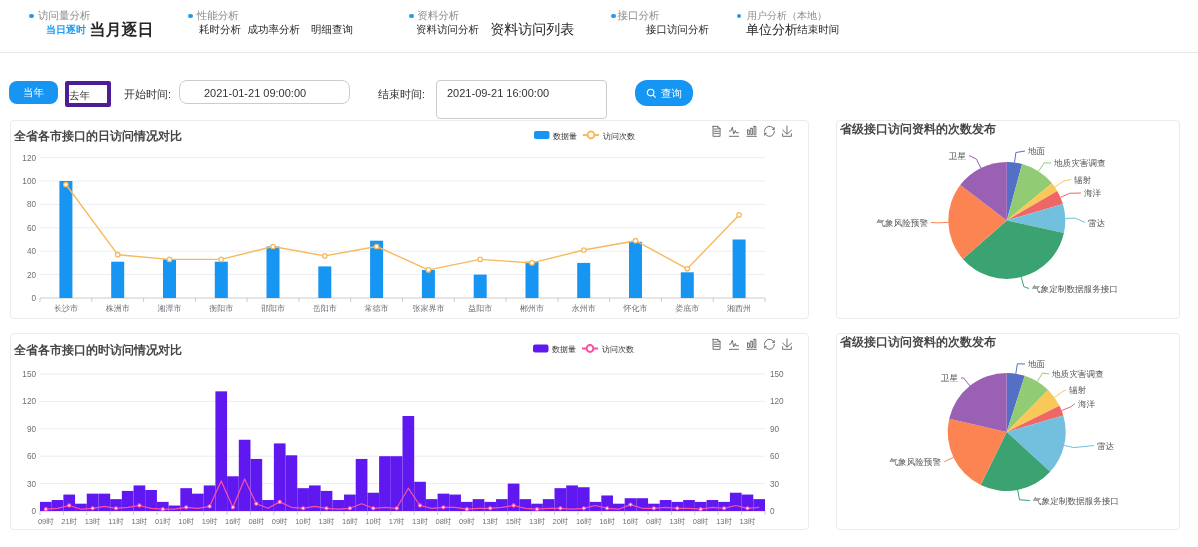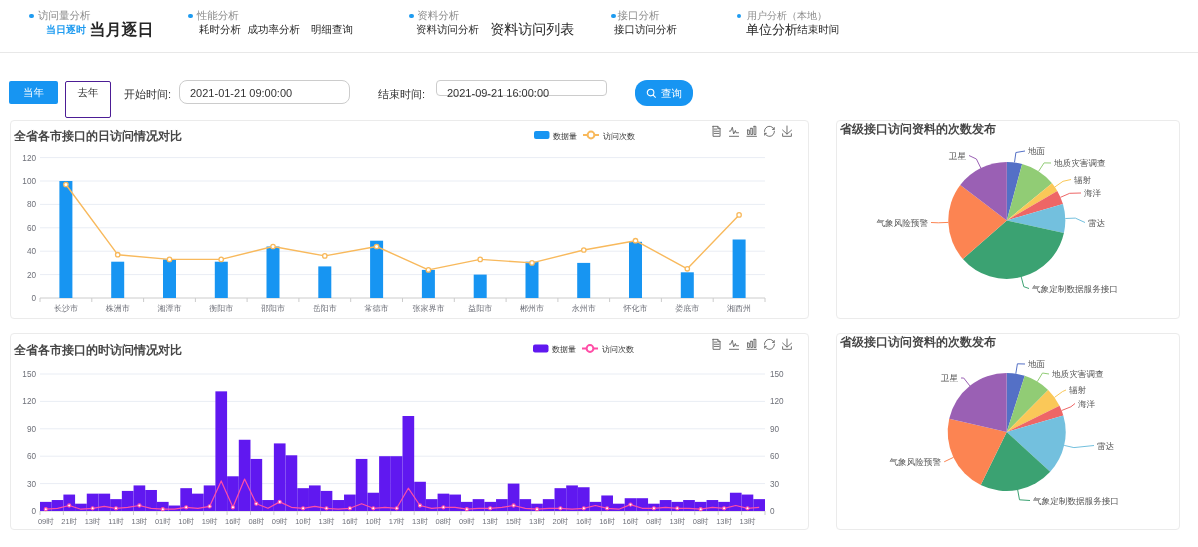--- a/index.html
+++ b/index.html
@@ -9,32 +9,32 @@
     <div style="position:absolute;left:196.7px;top:10px;font-size:10.5px;line-height:11px;color:#8a8a8a;font-weight:normal;white-space:nowrap">性能分析</div>
     <div style="position:absolute;left:199px;top:24px;font-size:10.5px;line-height:11px;color:#262626;font-weight:normal;white-space:nowrap">耗时分析</div>
     <div style="position:absolute;left:247.5px;top:24px;font-size:10.5px;line-height:11px;color:#262626;font-weight:normal;white-space:nowrap">成功率分析</div>
     <div style="position:absolute;left:311.1px;top:24px;font-size:10.5px;line-height:11px;color:#262626;font-weight:normal;white-space:nowrap">明细查询</div>
     <div style="position:absolute;left:409.0px;top:13.6px;width:4.8px;height:4.8px;border-radius:50%;background:#1e9bf0"></div>
     <div style="position:absolute;left:417.2px;top:10px;font-size:10.5px;line-height:11px;color:#8a8a8a;font-weight:normal;white-space:nowrap">资料分析</div>
     <div style="position:absolute;left:415.9px;top:24px;font-size:10.5px;line-height:11px;color:#262626;font-weight:normal;white-space:nowrap">资料访问分析</div>
     <div style="position:absolute;left:490.2px;top:24px;font-size:14px;line-height:11px;color:#262626;font-weight:normal;white-space:nowrap">资料访问列表</div>
     <div style="position:absolute;left:611.1px;top:13.6px;width:4.8px;height:4.8px;border-radius:50%;background:#1e9bf0"></div>
     <div style="position:absolute;left:617.4px;top:10px;font-size:10.5px;line-height:11px;color:#8a8a8a;font-weight:normal;white-space:nowrap">接口分析</div>
-    <div style="position:absolute;left:614px;top:24px;font-size:10.5px;line-height:11px;color:#262626;font-weight:normal;white-space:nowrap">接口访问分析</div>
+    <div style="position:absolute;left:646px;top:24px;font-size:10.5px;line-height:11px;color:#262626;font-weight:normal;white-space:nowrap">接口访问分析</div>
     <div style="position:absolute;left:736.6px;top:13.6px;width:4.8px;height:4.8px;border-radius:50%;background:#1e9bf0"></div>
     <div style="position:absolute;left:747.1px;top:10px;font-size:10px;line-height:11px;color:#8a8a8a;font-weight:normal;white-space:nowrap">用户分析（本地）</div>
     <div style="position:absolute;left:745.9px;top:24px;font-size:13px;line-height:11px;color:#262626;font-weight:normal;white-space:nowrap">单位分析</div>
     <div style="position:absolute;left:797.3px;top:24px;font-size:10.5px;line-height:11px;color:#262626;font-weight:normal;white-space:nowrap">结束时间</div>
     <div style="position:absolute;left:0;top:52px;width:1198px;height:1px;background:#e8e8e8"></div>
-    <div style="position:absolute;left:9px;top:81px;width:49px;height:23px;background:#1795f2;border-radius:2px;color:#fff;font-size:10.5px;text-align:center;line-height:23px">当年</div>
-    <div style="position:absolute;left:65px;top:81px;width:46px;height:37px;background:#fff;border:1px solid #4c1d95;border-radius:2px;color:#333;font-size:10.5px;text-align:center;line-height:21px">去年</div>
+    <div style="position:absolute;left:9px;top:81px;width:49px;height:23px;background:#1795f2;border-radius:8px;color:#fff;font-size:10.5px;text-align:center;line-height:23px">当年</div>
+    <div style="position:absolute;left:65px;top:81px;width:46px;height:26px;background:#fff;border:4px solid #4c1d95;border-radius:2px;color:#333;font-size:10.5px;text-align:left;line-height:21px">去年</div>
     <div style="position:absolute;left:124px;top:87px;font-size:11px;color:#333;white-space:nowrap">开始时间:</div>
-    <div style="position:absolute;left:179px;top:80px;width:171px;height:24px;border:1px solid #ccc;border-radius:8px;background:#fff;font-size:11px;color:#333;line-height:24px;padding-left:10px">2021-01-21 09:00:00</div>
+    <div style="position:absolute;left:179px;top:80px;width:171px;height:24px;border:1px solid #ccc;border-radius:8px;background:#fff;font-size:11px;color:#333;line-height:24px;padding-left:24px">2021-01-21 09:00:00</div>
     <div style="position:absolute;left:378px;top:87px;font-size:11px;color:#333;white-space:nowrap">结束时间:</div>
-    <div style="position:absolute;left:436px;top:80px;width:171px;height:16px;border:1px solid #ccc;border-radius:4px;background:#fff;font-size:11px;color:#333;line-height:24px;padding-left:10px">2021-09-21 16:00:00</div>
+    <div style="position:absolute;left:436px;top:80px;width:171px;height:39px;border:1px solid #ccc;border-radius:4px;background:#fff;font-size:11px;color:#333;line-height:24px;padding-left:10px">2021-09-21 16:00:00</div>
     <div style="position:absolute;left:635px;top:80px;width:58px;height:26px;background:#1795f2;border-radius:12px;color:#fff;font-size:10.5px;text-align:center;line-height:26px"><svg width="11" height="11" viewBox="0 0 12 12" style="vertical-align:-1.5px;margin-right:4px">
         <circle cx="5" cy="5" r="3.6" fill="none" stroke="#fff" stroke-width="1.2"></circle>
         <line x1="7.8" y1="7.8" x2="10.6" y2="10.6" stroke="#fff" stroke-width="1.2"></line>
       </svg>查询</div>
     <div style="position:absolute;left:10px;top:120px;width:799px;height:199px;border:1px solid #ebebeb;border-radius:4px;background:#fff">
       <svg width="799" height="199" style="display:block;position:absolute;left:-1px;top:-1px">
         <line x1="30" y1="154.6" x2="755" y2="154.6" stroke="#e9edf4" stroke-width="1"></line>
         <line x1="30" y1="131.2" x2="755" y2="131.2" stroke="#e9edf4" stroke-width="1"></line>
         <line x1="30" y1="107.8" x2="755" y2="107.8" stroke="#e9edf4" stroke-width="1"></line>
         <line x1="30" y1="84.4" x2="755" y2="84.4" stroke="#e9edf4" stroke-width="1"></line>

